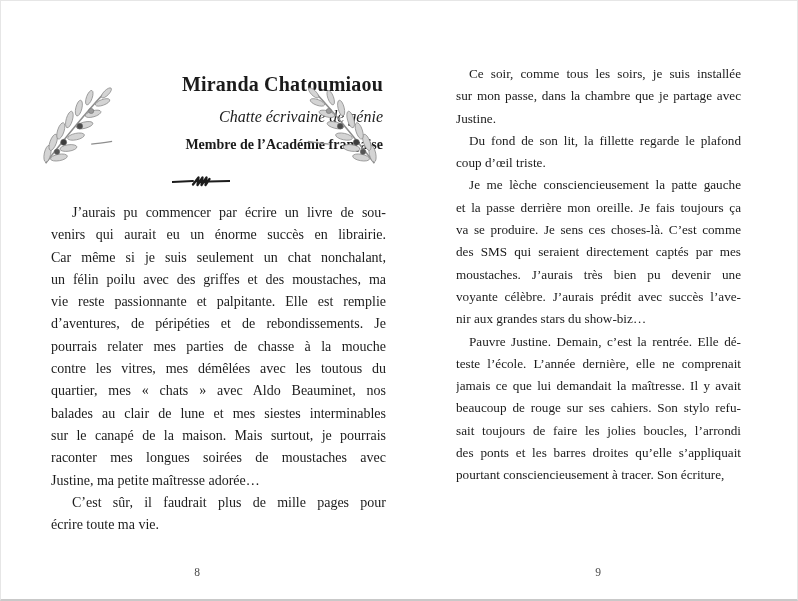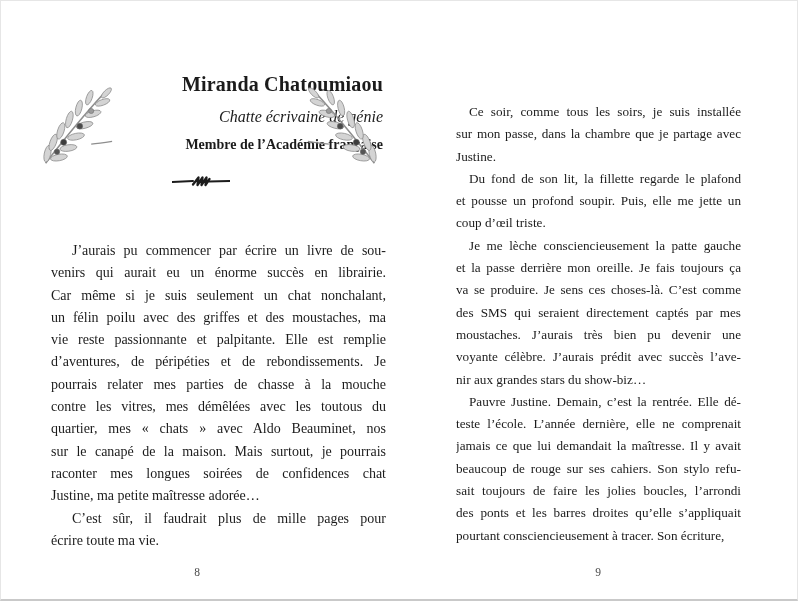--- a/index.html
+++ b/index.html
@@ -21,21 +21,21 @@
   .hdr-line { position: absolute; left: 36px; width: 346px; text-align: right; }
   .author      { top: 72px;  font-size: 20px; font-weight: bold; letter-spacing: 0.2px; }
   .subtitle    { top: 107px; font-size: 16px; font-style: italic; }
   .affiliation { top: 136px; font-size: 14px; font-weight: bold; }
   .branch { position: absolute; top: 86px; width: 76px; height: 84px; }
   .branch-left  { left: 37px; }
   .branch-right { left: 305px; transform: scaleX(-1); }
   .divider { position: absolute; left: 171px; top: 174px; width: 58px; height: 13px; }
 
   
-  .body { position: absolute; margin-top: 38px; }
+  .body { position: absolute; }
   .body-left  { left: 50px;  top: 201px; width: 335px; font-size: 14px; }
   .body-right { left: 455px; top: 62px;  width: 285px; font-size: 13.2px; }
   .line {
     line-height: 22.3px;
     height: 22.3px;
     overflow: hidden;
     text-align: justify;
   }
   .line:not(.last)::after { content: ""; display: inline-block; width: 100%; height: 0; }
   .body-left  .indent { text-indent: 21px; }
@@ -133,37 +133,37 @@
     <div class="body body-left">
         <div class="line indent">J’aurais pu commencer par écrire un livre de sou-</div>
         <div class="line">venirs qui aurait eu un énorme succès en librairie.</div>
         <div class="line">Car même si je suis seulement un chat nonchalant,</div>
         <div class="line">un félin poilu avec des griffes et des moustaches, ma</div>
         <div class="line">vie reste passionnante et palpitante. Elle est remplie</div>
         <div class="line">d’aventures, de péripéties et de rebondissements. Je</div>
         <div class="line">pourrais relater mes parties de chasse à la mouche</div>
         <div class="line">contre les vitres, mes démêlées avec les toutous du</div>
         <div class="line">quartier, mes « chats » avec Aldo Beauminet, nos</div>
+        <div class="line">balades au clair de lune et mes siestes interminables</div>
         <div class="line">sur le canapé de la maison. Mais surtout, je pourrais</div>
-        <div class="line">raconter mes longues soirées de confidences chat</div>
+        <div class="line">raconter mes longues soirées de moustaches avec</div>
         <div class="line last">Justine, ma petite maîtresse adorée…</div>
         <div class="line indent">C’est sûr, il faudrait plus de mille pages pour</div>
         <div class="line last">écrire toute ma vie.</div>
       </div>
 
     <div class="folio folio-left">8</div>
   </section>
 
   <section class="page">
     <div class="body body-right">
         <div class="line indent">Ce soir, comme tous les soirs, je suis installée</div>
         <div class="line">sur mon passe, dans la chambre que je partage avec</div>
         <div class="line last">Justine.</div>
         <div class="line indent">Du fond de son lit, la fillette regarde le plafond</div>
-        <div class="line">et pousse un profond soupir. Puis, elle me jette un</div>
         <div class="line last">coup d’œil triste.</div>
         <div class="line indent">Je me lèche consciencieusement la patte gauche</div>
         <div class="line">et la passe derrière mon oreille. Je fais toujours ça</div>
         <div class="line">va se produire. Je sens ces choses-là. C’est comme</div>
         <div class="line">des SMS qui seraient directement captés par mes</div>
         <div class="line">moustaches. J’aurais très bien pu devenir une</div>
         <div class="line">voyante célèbre. J’aurais prédit avec succès l’ave-</div>
         <div class="line last">nir aux grandes stars du show-biz…</div>
         <div class="line indent">Pauvre Justine. Demain, c’est la rentrée. Elle dé-</div>
         <div class="line">teste l’école. L’année dernière, elle ne comprenait</div>

